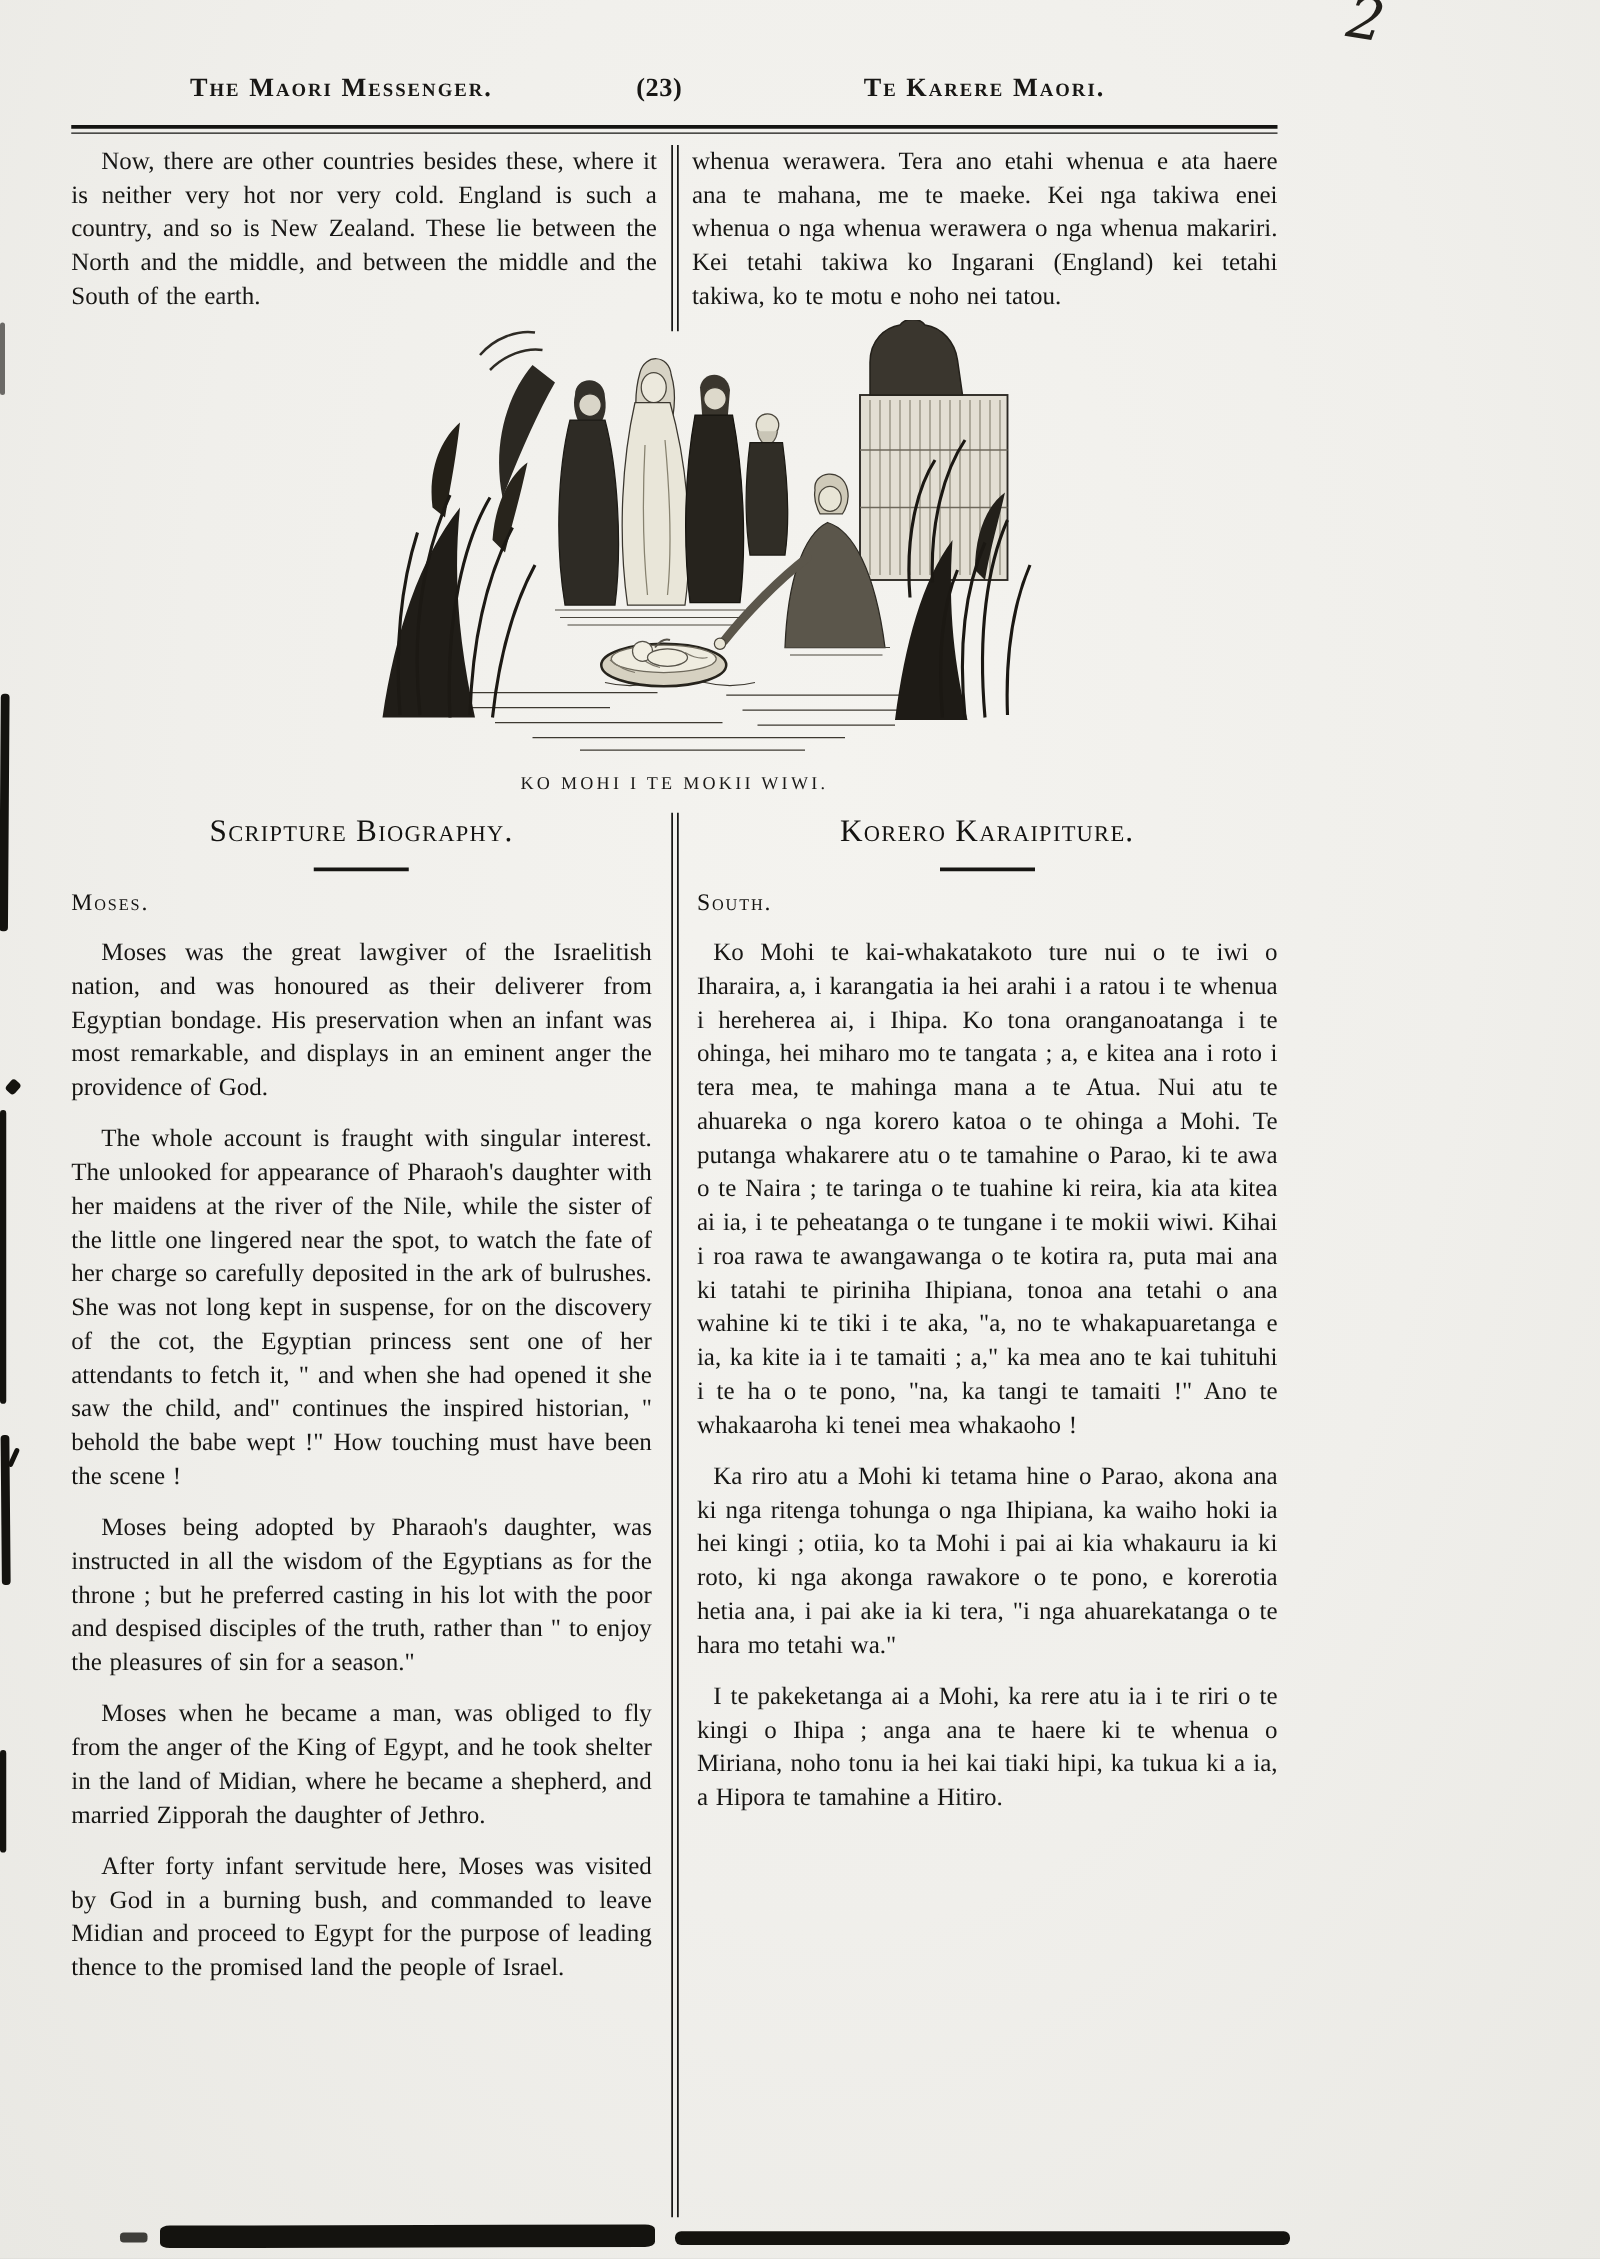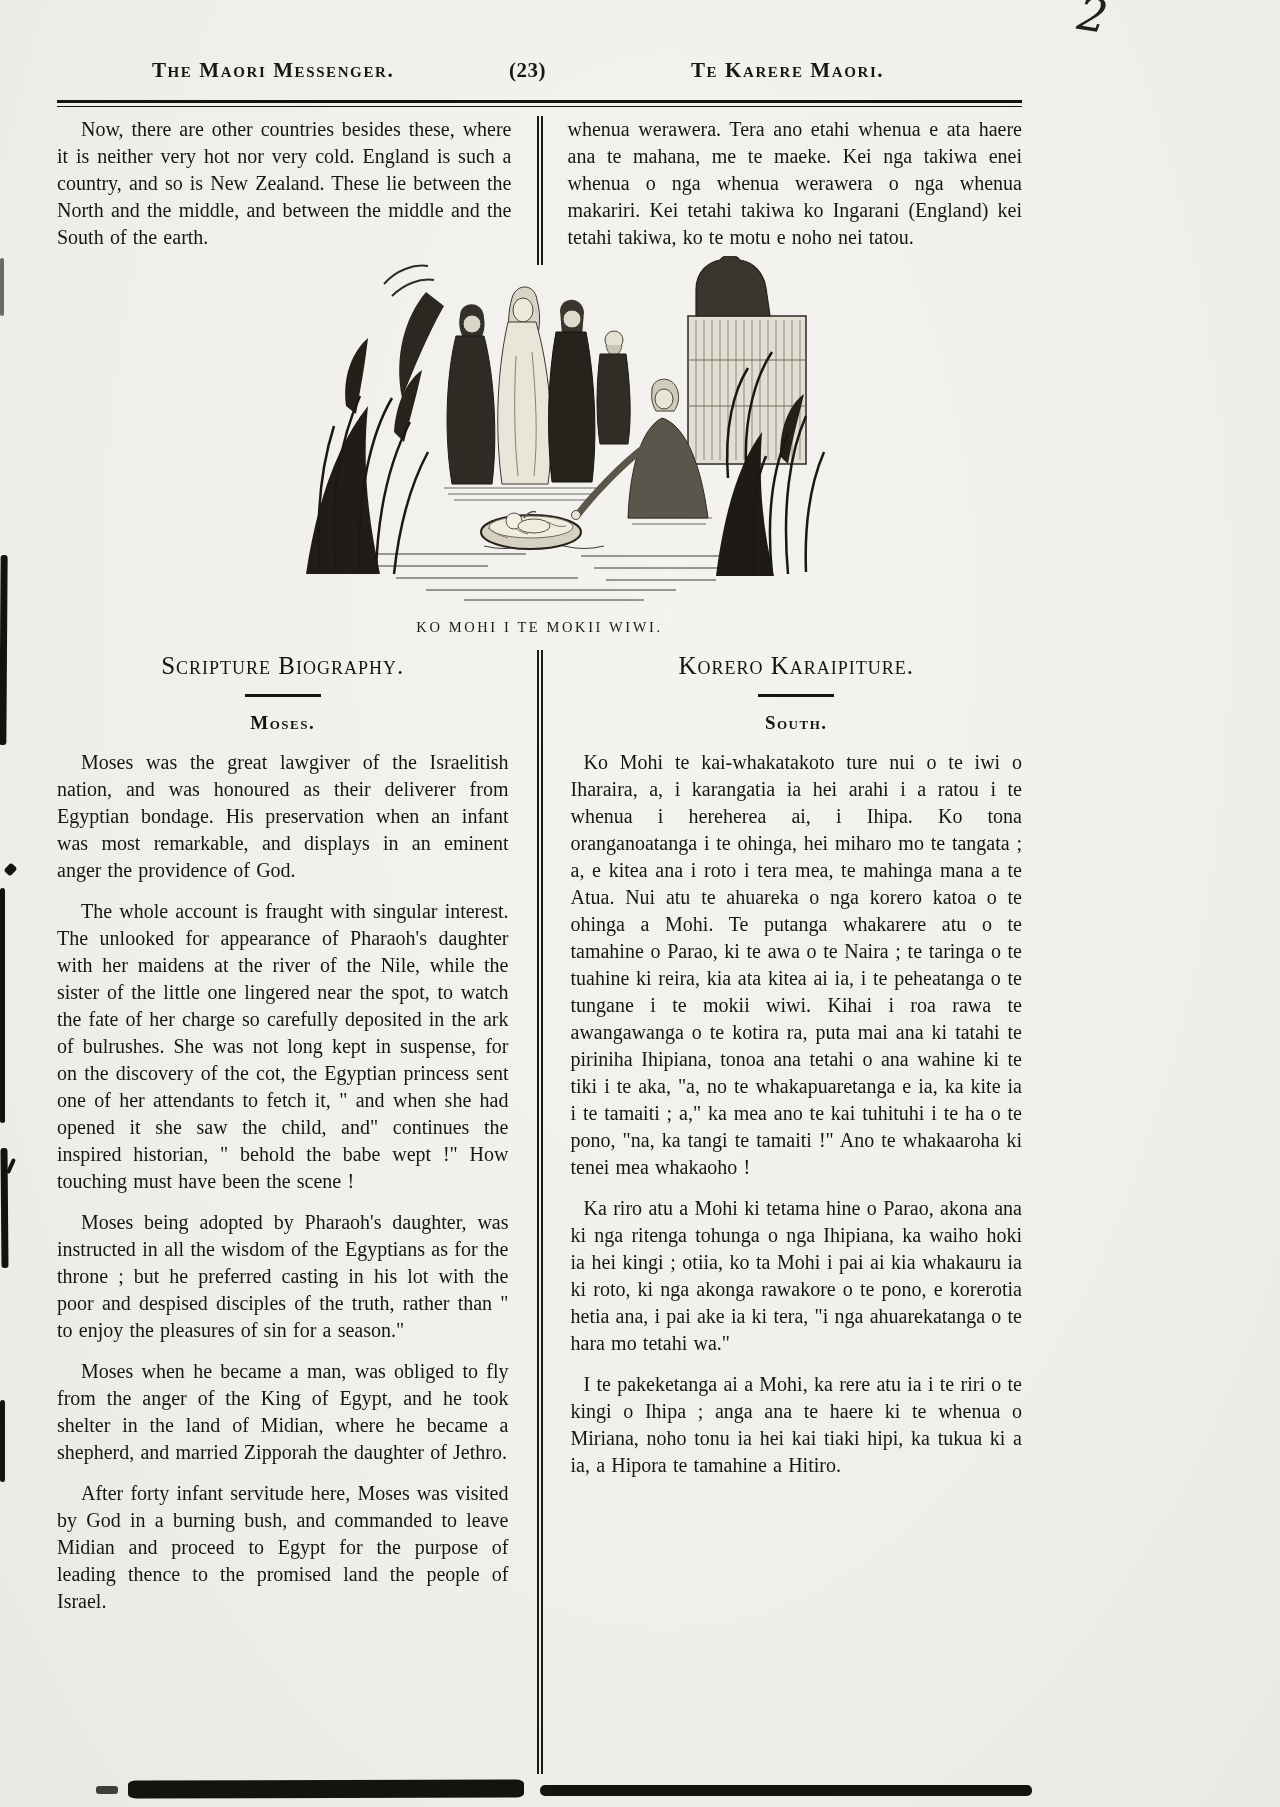--- a/index.html
+++ b/index.html
@@ -17,34 +17,34 @@
     font-variant:small-caps;font-weight:bold;font-size:21px;letter-spacing:1.6px;color:#181715;}
   .m-left{position:absolute;left:95px;top:0}
   .m-page{position:absolute;left:452px;top:0;font-variant:normal;font-weight:bold;letter-spacing:.5px}
   .m-right{position:absolute;left:634px;top:0}
   .rule-double{position:absolute;top:100px;left:57px;width:965px}
   .rule-double .r1{height:2.5px;background:#141412}
   .rule-double .r2{height:1.3px;background:#141412;margin-top:3.5px}
 
   
   .top-columns{position:absolute;top:116px;left:57px;width:965px;min-height:148px;
-    display:grid;grid-template-columns:1fr 6px 1fr;column-gap:25px}
+    display:grid;grid-template-columns:1fr 6px 1fr;column-gap:11px}
   .main-columns{position:absolute;top:650px;left:57px;width:965px;height:1124px;
-    display:grid;grid-template-columns:1fr 6px 1fr;column-gap:28px;overflow:hidden}
+    display:grid;grid-template-columns:1fr 6px 1fr;column-gap:15px;overflow:hidden}
   .divider{background:linear-gradient(to right,#1a1a18 0 1.6px,transparent 1.6px 4.4px,#1a1a18 4.4px 6px)}
 
   .body-par{font-size:20px;line-height:27px;text-align:justify;color:#171614;word-spacing:1.2px;margin:0 0 14px 0}
   .indent{text-indent:24px}
   .indent-sm{text-indent:13px}
 
   .col-heading{font-variant:small-caps;font-weight:normal;font-size:25px;letter-spacing:1px;
     text-align:center;margin:2px 0 0;color:#141311}
   .heading-rule{width:76px;height:2.5px;background:#171613;margin:14px auto 15px}
-  .col-subheading{font-variant:small-caps;font-weight:bold;font-size:19px;letter-spacing:1.5px;
-    text-align:center;margin:0 0 15px;color:#141311}
+  .col-subheading{font-variant:small-caps;font-weight:normal;font-size:19px;letter-spacing:1.5px;
+    margin:0 0 15px;color:#141311}
 
   
   .illustration{position:absolute;top:256px;left:276px;width:556px;height:356px;margin:0}
   .caption{position:absolute;top:619px;left:57px;width:965px;text-align:center;
     font-size:14.5px;letter-spacing:2.6px;color:#1b1a18}
 
   
   .artifact{position:absolute;background:#14130f;border-radius:3px}
   .handwritten{position:absolute;top:-10px;left:1078px;font-size:46px;font-style:italic;
     font-family:"DejaVu Serif", serif;color:#23211c;transform:rotate(9deg);line-height:1.1}

